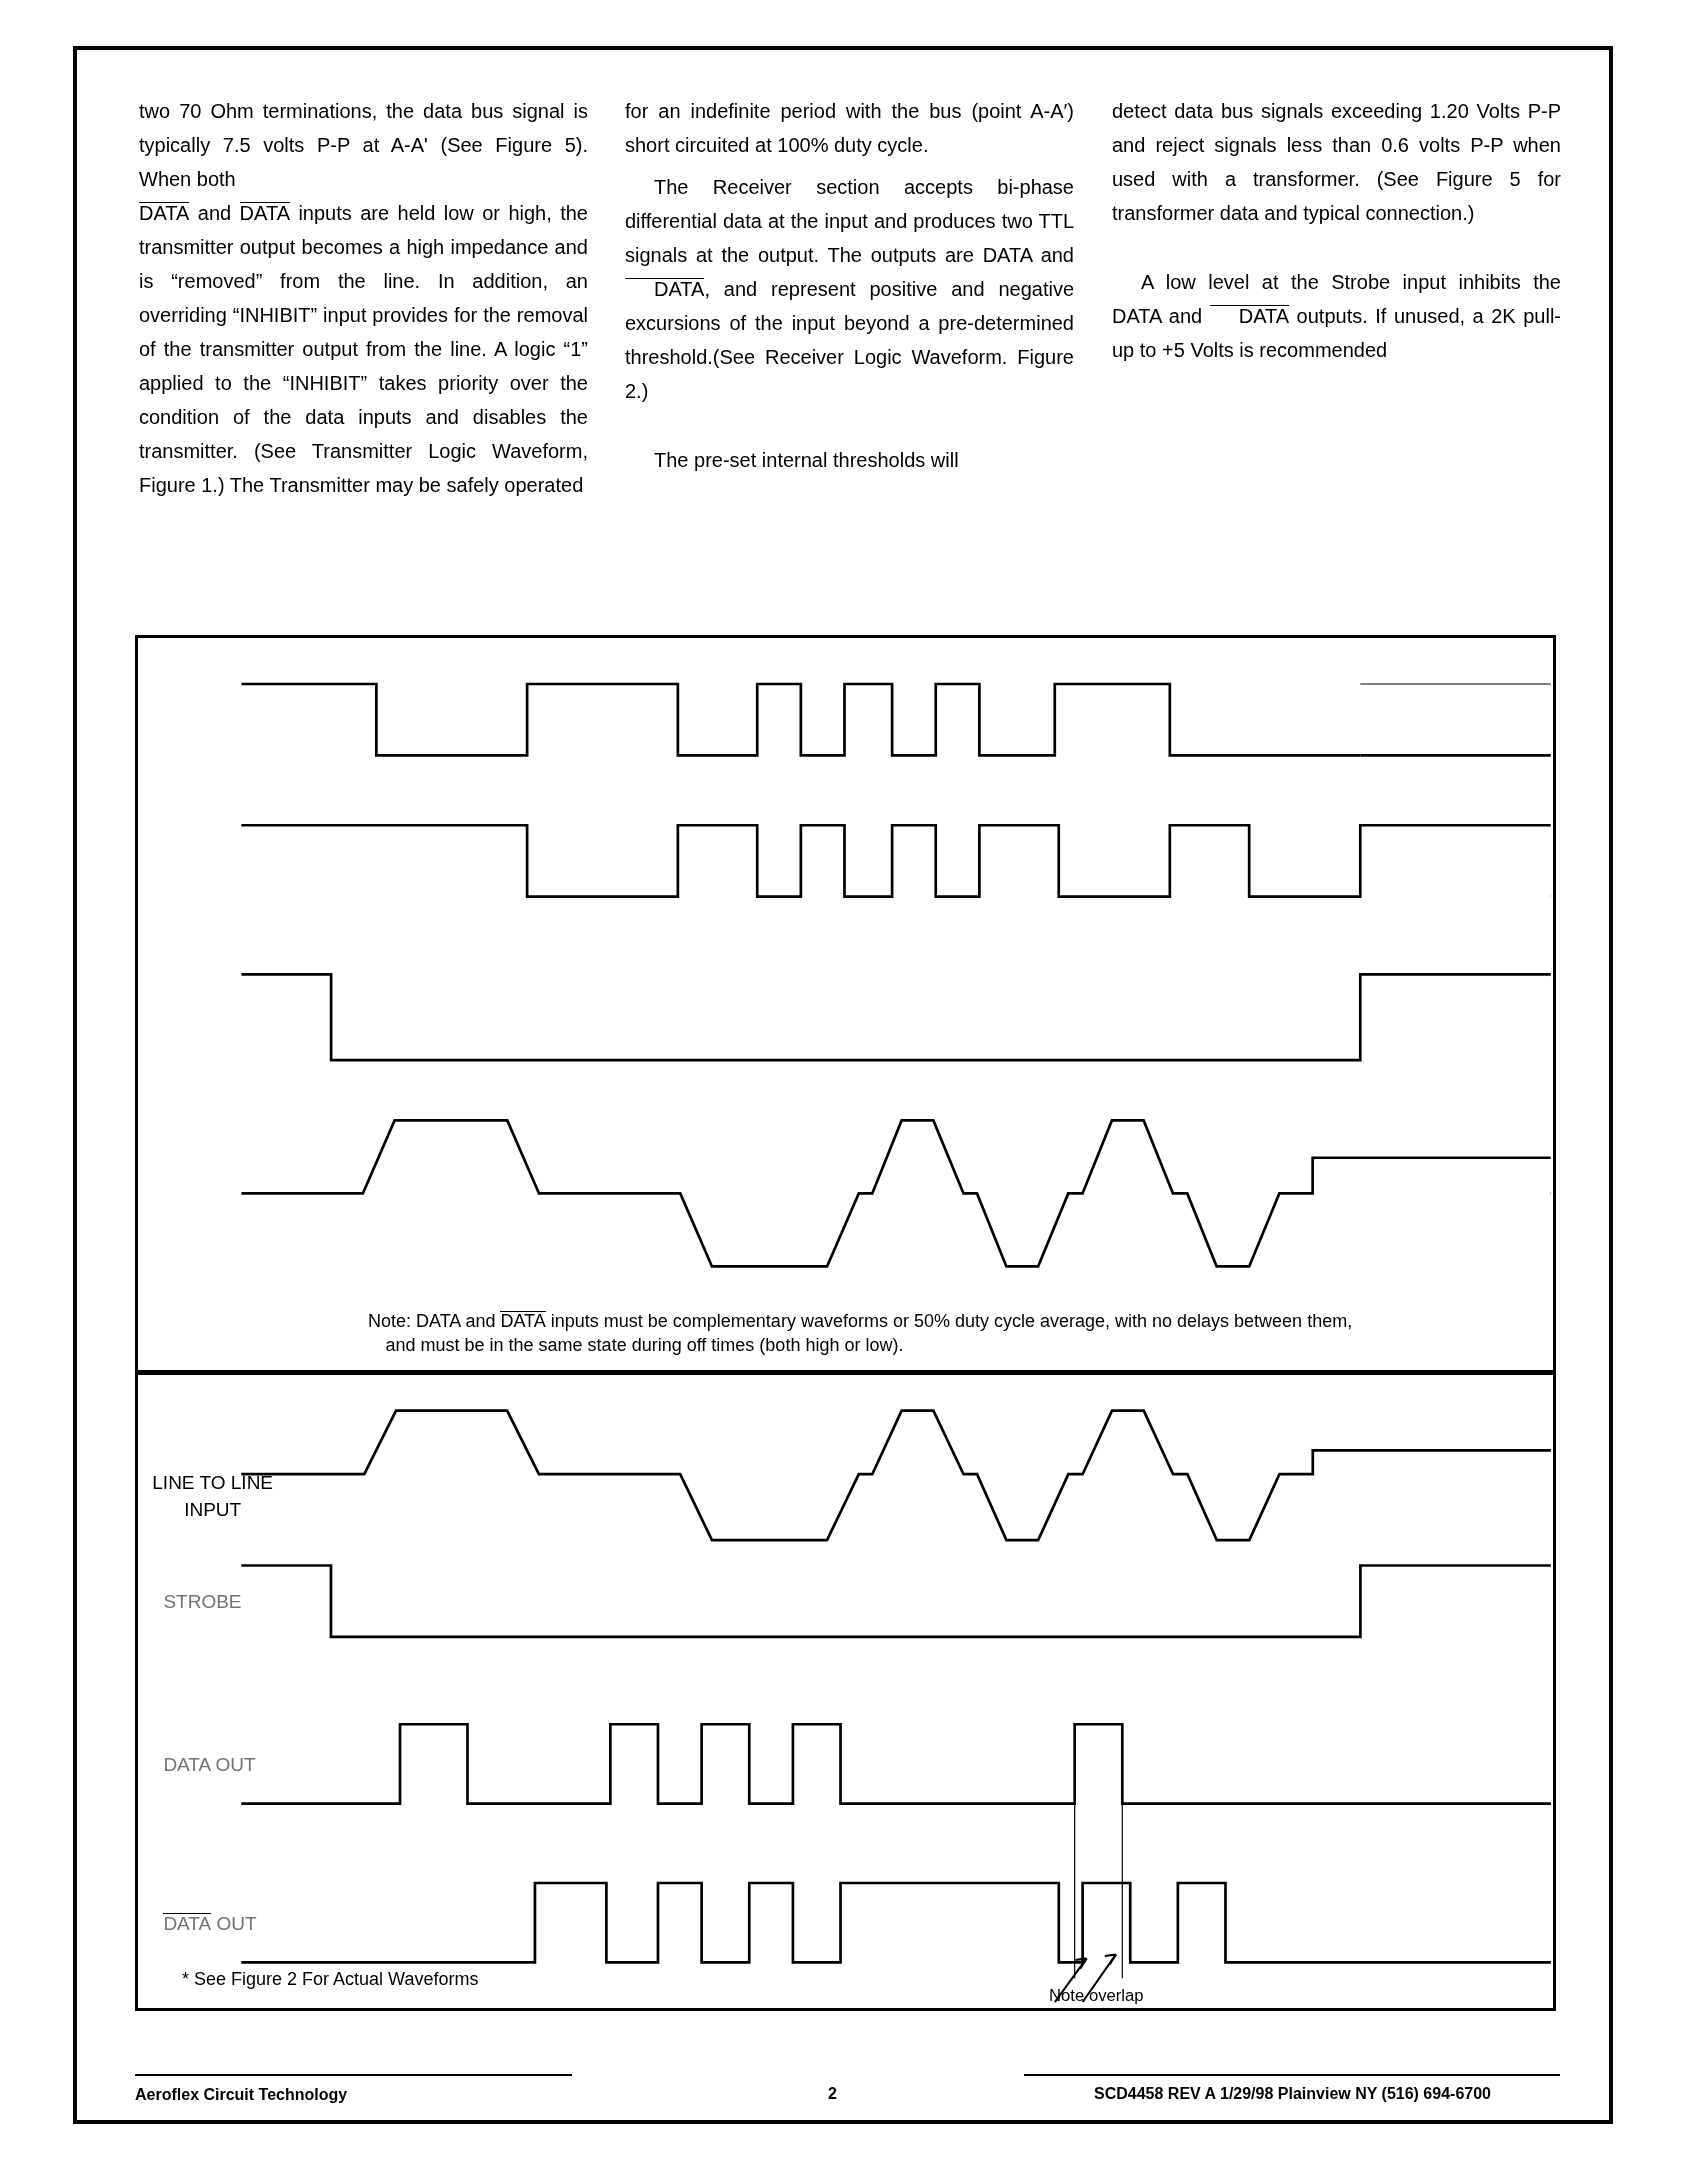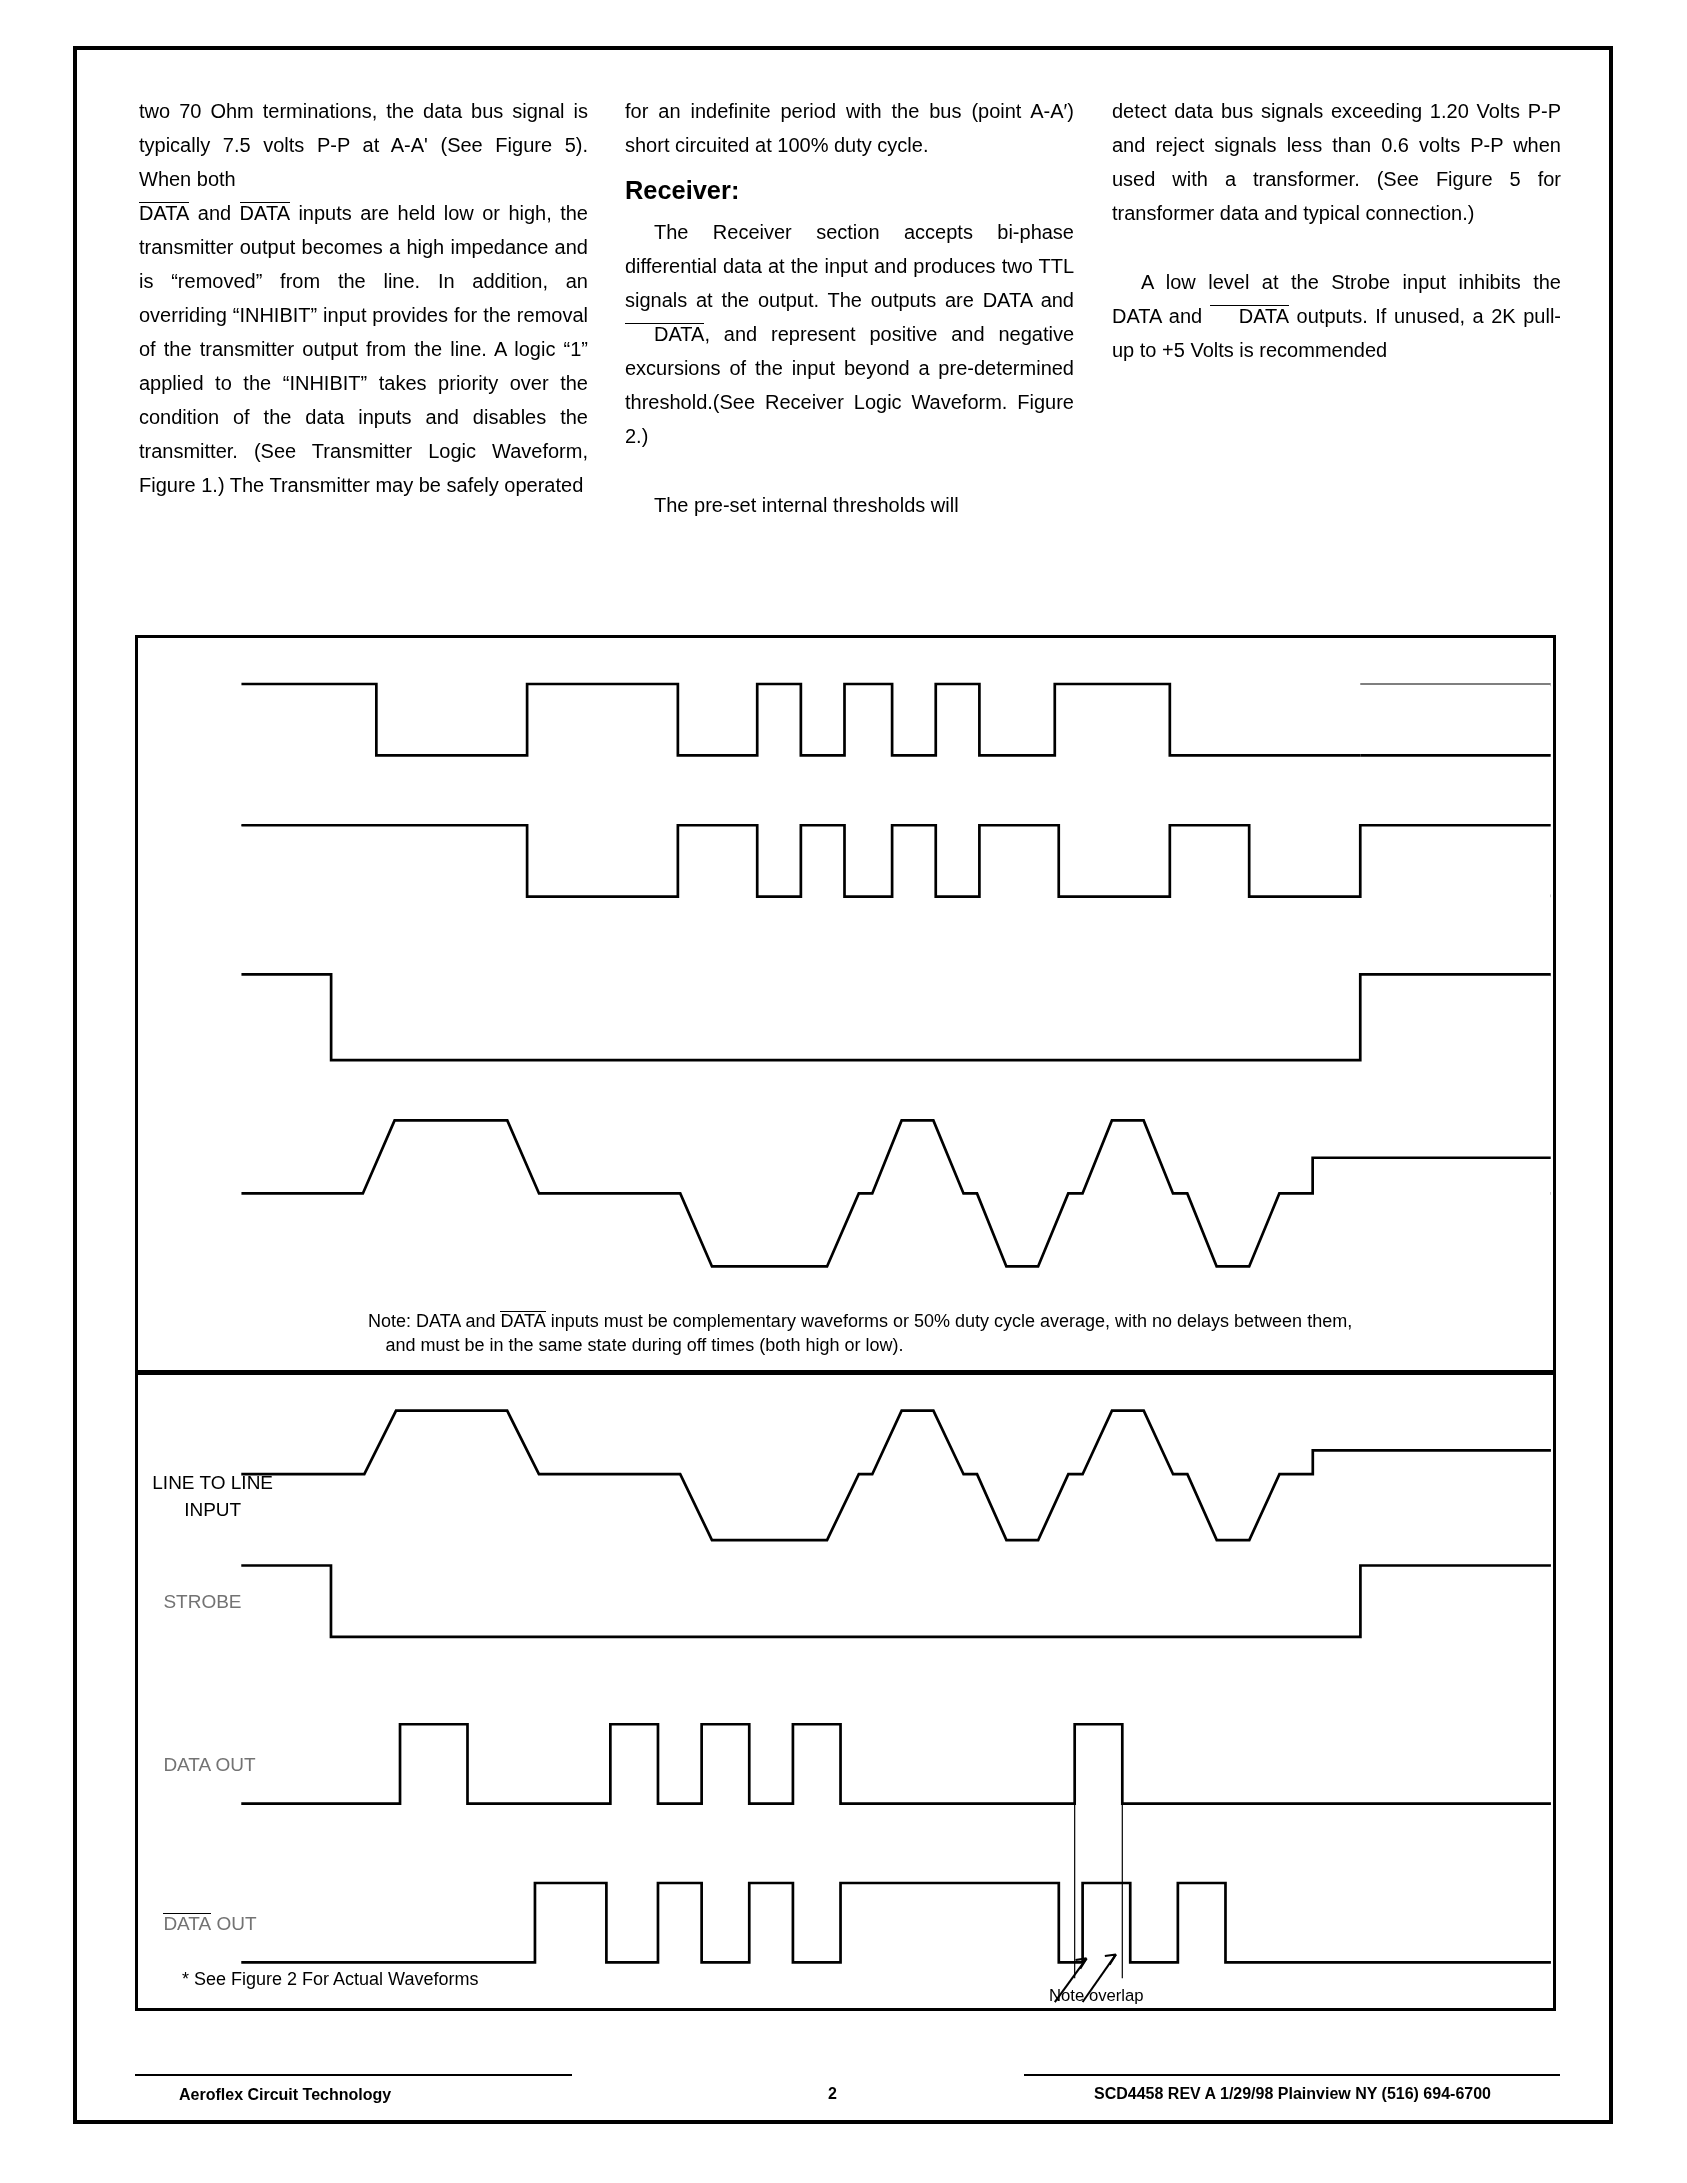--- a/index.html
+++ b/index.html
@@ -155,21 +155,20 @@
   <div class="outer-frame"></div>
 
   <div class="columns">
 
     <div class="col col1">
       <p><span>two 70 Ohm terminations, the data bus signal  is typically 7.5 volts P-P at A-A' (See Figure 5). When both</span><br><span class="ovl">DATA</span><span> and </span><span class="ovl">DATA</span><span> inputs are held low or high, the transmitter output becomes a high impedance and is “removed” from the line. In addition, an overriding “INHIBIT” input provides for the removal of the transmitter output from the line. A logic “1” applied to the “INHIBIT” takes priority over the condition of the data inputs and disables the transmitter. (See Transmitter Logic Waveform, Figure 1.) The Transmitter may be safely operated</span></p>
     </div>
 
     <div class="col col2">
       <p>for an indefinite period with the bus (point A-A′) short circuited at 100% duty cycle.</p>
-      <div class="section-head">Receiver:</div>
       <p class="indent"><span>The Receiver section accepts bi-phase differential data at the input and produces two TTL signals at the output. The outputs are DATA  and </span><span class="ovl">DATA</span><span>, and represent positive and negative excursions of the input beyond a pre-determined threshold.(See Receiver Logic Waveform. Figure 2.)</span></p>
       <div class="gap"></div>
       <p class="indent">The pre-set internal thresholds will</p>
     </div>
 
     <div class="col col3">
       <p>detect data bus signals exceeding 1.20 Volts P-P and reject signals less than 0.6 volts P-P when used with a transformer. (See Figure 5 for transformer data and typical connection.)</p>
       <div class="gap"></div>
       <p class="indent"><span>A  low  level at the Strobe input inhibits  the  DATA    and  </span><span class="ovl">DATA</span><span> outputs. If unused, a 2K pull-up to +5 Volts is recommended</span></p>
     </div>
@@ -325,18 +324,18 @@
     <div class="wave-label" style="left:25.4px; top:538px;"><span class="ovl2">DATA</span><span> OUT</span></div>
 
     <div class="note-overlap" style="left:911px; top:611px;">Note overlap</div>
 
     <div class="footnote" style="left:44px; top:594px;">* See Figure 2 For Actual Waveforms</div>
   </div>
 
   <div class="footer-rule" style="left:135px; top:2074px; width:437px;"></div>
   <div class="footer-rule" style="left:1024px; top:2074px; width:536px;"></div>
 
-  <div class="footer-text" style="left:135px; top:2086px;margin-left:44px;">Aeroflex Circuit Technology</div>
+  <div class="footer-text" style="left:135px; top:2086px;">Aeroflex Circuit Technology</div>
   <div class="footer-text" style="left:828px; top:2085px;">2</div>
   <div class="footer-text" style="left:1094px; top:2085px;">SCD4458 REV A  1/29/98 Plainview NY (516) 694-6700</div>
 
 </div>
 
 
 </body></html>

